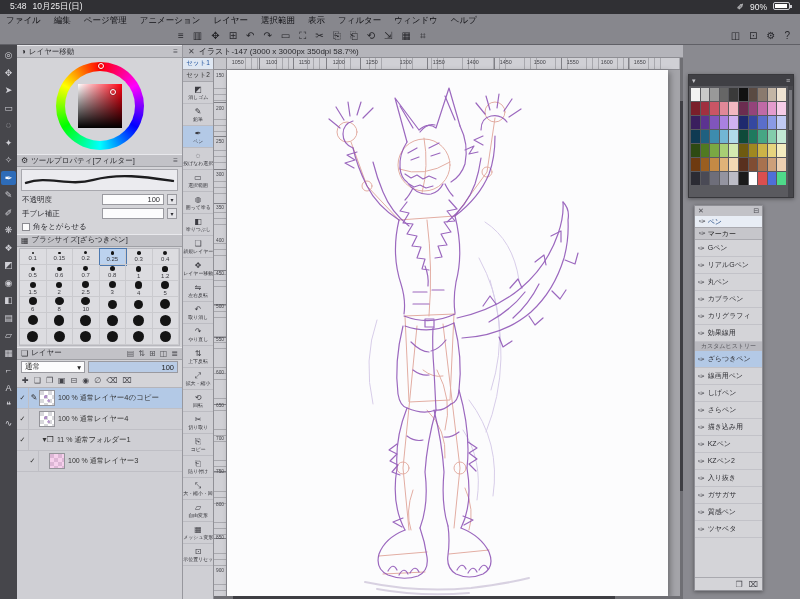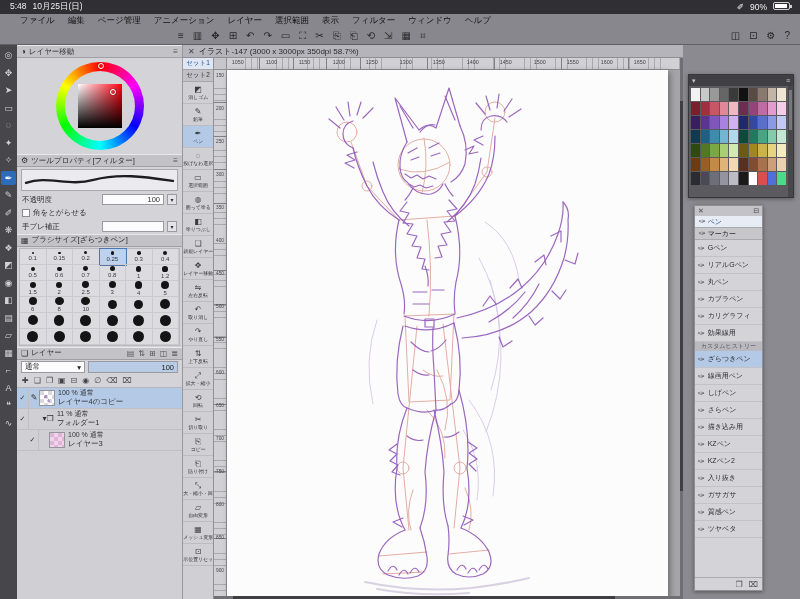--- a/index.html
+++ b/index.html
@@ -7,21 +7,21 @@
 .screen{position:relative;width:800px;height:599px;background:#8a8a90;font-family:"Liberation Sans","DejaVu Sans",sans-serif;overflow:hidden;color:#222}
 
 
 .statusbar{position:absolute;top:0;left:0;right:0;height:14px;background:#303034;color:#f0f0f2;font-size:8.5px;display:flex;align-items:center;justify-content:space-between;padding:0 10px;z-index:40}
 .sb-group{display:flex;align-items:flex-start;gap:6px}
 .battery{width:17px;height:8px;border:1px solid #cfcfd4;border-radius:2px;position:relative}
 .battery::after{content:"";position:absolute;right:-3px;top:2px;width:2px;height:3px;background:#cfcfd4}
 .battery i{position:absolute;left:1px;top:1px;bottom:1px;width:12px;background:#fff}
 
 
-.menubar{position:absolute;top:14px;left:0;right:0;height:13px;background:#87878d;display:flex;align-items:center;gap:13px;padding-left:20px;font-size:8.5px;color:#101014;z-index:39}
+.menubar{position:absolute;top:14px;left:0;right:0;height:13px;background:#87878d;display:flex;align-items:center;gap:13px;padding-left:6px;font-size:8.5px;color:#101014;z-index:39}
 .menu-item{white-space:nowrap;cursor:default}
 
 
 .toolbar{position:absolute;top:27px;left:0;right:0;height:18px;background:#87878d;border-bottom:1px solid #606066;display:flex;align-items:center;font-size:10px;color:#26262a;z-index:38}
 #tb-left{display:flex;gap:9px;margin-left:178px}
 #tb-right{display:flex;gap:9px;margin-left:auto;margin-right:10px}
 .tb-icon{cursor:pointer;line-height:18px}
 
 
 .toolstrip{position:absolute;top:45px;bottom:0;left:0;width:17px;background:#46464b;display:flex;flex-direction:column;align-items:center;padding-top:3px;gap:3.5px;z-index:20}
@@ -68,21 +68,21 @@
 .licons{flex:0 0 13px;display:flex;align-items:center;gap:5px;padding:0 5px;font-size:8px;color:#44444a;border-bottom:1px solid #b4b4ba}
 .layer-list{flex:1;overflow:hidden;background:#cfcfd4}
 .lrow{height:21px;display:flex;align-items:center;border-bottom:1px solid #bfbfc5;font-size:7px;color:#333;cursor:pointer}
 .lrow.sel{background:#b3c9e6}
 .l-eye{flex:0 0 12px;align-self:stretch;display:flex;align-items:center;justify-content:center;font-size:7px;border-right:1px solid #bfbfc5;cursor:pointer}
 .l-pen{flex:0 0 10px;font-size:8px;text-align:center;color:#333}
 .l-thumb{flex:0 0 16px;width:16px;height:16px;border:1px solid #94949a;background:conic-gradient(#fff 25%,#d8d8dc 0 50%,#fff 0 75%,#d8d8dc 0) 0 0/8px 8px;margin-right:3px;position:relative}
 .l-thumb.pink::after{content:"";position:absolute;inset:0;background:rgba(230,120,200,.35)}
 .l-thumb.sketch::after{content:"";position:absolute;inset:0;background:radial-gradient(circle at 40% 40%,rgba(140,80,180,.55) 0 12%,transparent 13%),radial-gradient(circle at 62% 70%,rgba(140,80,180,.45) 0 10%,transparent 11%)}
 .l-folder{flex:0 0 18px;font-size:8px;text-align:center}
-.l-info{display:flex;flex-direction:column;line-height:8.5px;overflow:hidden}
+.l-info{display:flex;flex-direction:row;line-height:8.5px;overflow:hidden}
 .l-name{font-size:7.5px;white-space:nowrap}
 .lrow.ind{padding-left:10px}
 
 
 .doctab{position:absolute;top:45px;left:183px;width:500px;height:13px;background:#b4b4ba;border-bottom:1px solid #8e8e94;display:flex;align-items:center;gap:4px;padding:0 5px;font-size:8px;color:#2a2a2e;z-index:11}
 .doctab .close{cursor:pointer;color:#45454a}
 .doctab .dt-title{white-space:nowrap;overflow:hidden}
 
 
 .qa{position:absolute;top:58px;bottom:0;left:183px;width:31px;background:#cfcfd4;border-right:1px solid #909096;display:flex;flex-direction:column;z-index:9;overflow:hidden}
@@ -244,28 +244,28 @@
           <path d="M4,11 C26,3 46,15 72,8 S124,5 152,9" stroke="#1d1d1f" stroke-width="2.4" fill="none" stroke-linecap="round"></path>
         </svg>
     </div>
     <div class="prow">
       <span>不透明度</span>
       <div class="pbox">
           <span>100</span>
         </div>
       <div class="pbtn">▾</div>
     </div>
-    <div class="prow" style="flex:0 0 13px">
-      <span class="chk"></span>
-      <span>角をとがらせる</span>
-    </div>
     <div class="prow">
       <span>手ブレ補正</span>
       <div class="pbox"></div>
       <div class="pbtn">▾</div>
+    </div>
+    <div class="prow" style="flex:0 0 13px">
+      <span class="chk"></span>
+      <span>角をとがらせる</span>
     </div>
 
     <div class="ph">
       <span class="ph-ic">▦</span>
       <span>ブラシサイズ[ざらつきペン]</span>
     </div>
     <div class="bs-grid" id="bs-grid">
         <div class="bs-cell">
           <span class="bs-dot" style="height: 2px; width: 2px;"></span>
           <span class="bs-lb">0.1</span>
@@ -429,20 +429,29 @@
         <span>⌧</span>
       </div>
     <div class="layer-list" id="layer-list">
         <div class="lrow sel">
           <span class="l-eye">✓</span>
           <span class="l-pen">✎</span>
           <span class="l-thumb sketch"></span>
           <span class="l-info">
             <span class="l-top">100 % 通常</span>
             <span class="l-name">レイヤー4のコピー</span>
+          </span>
+        </div>
+        <div class="lrow">
+          <span class="l-eye">✓</span>
+          <span class="l-pen"></span>
+          <span class="l-thumb sketch"></span>
+          <span class="l-info">
+            <span class="l-top">100 % 通常</span>
+            <span class="l-name">レイヤー4</span>
           </span>
         </div>
         <div class="lrow">
           <span class="l-eye">✓</span>
           <span class="l-pen"></span>
           <span class="l-folder">▾❒</span>
           <span class="l-info">
             <span class="l-top">11 % 通常</span>
             <span class="l-name">フォルダー1</span>
           </span>

